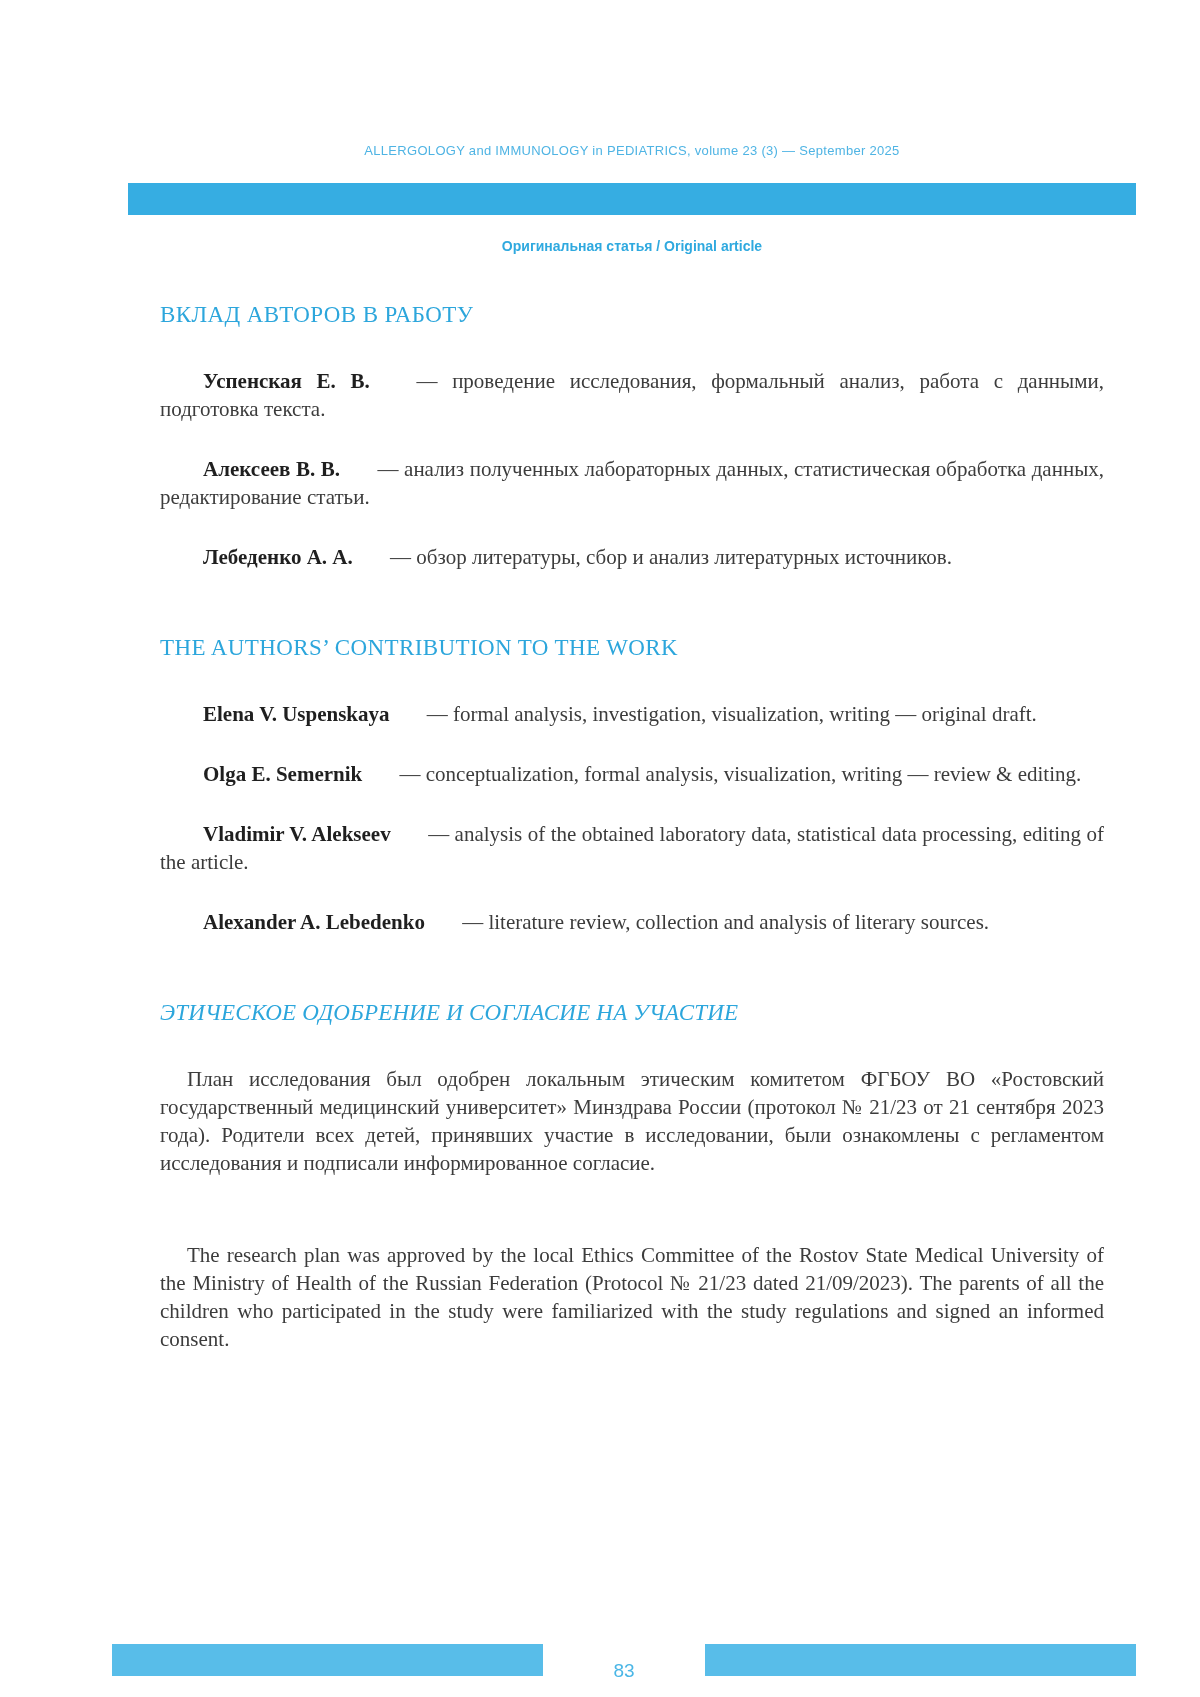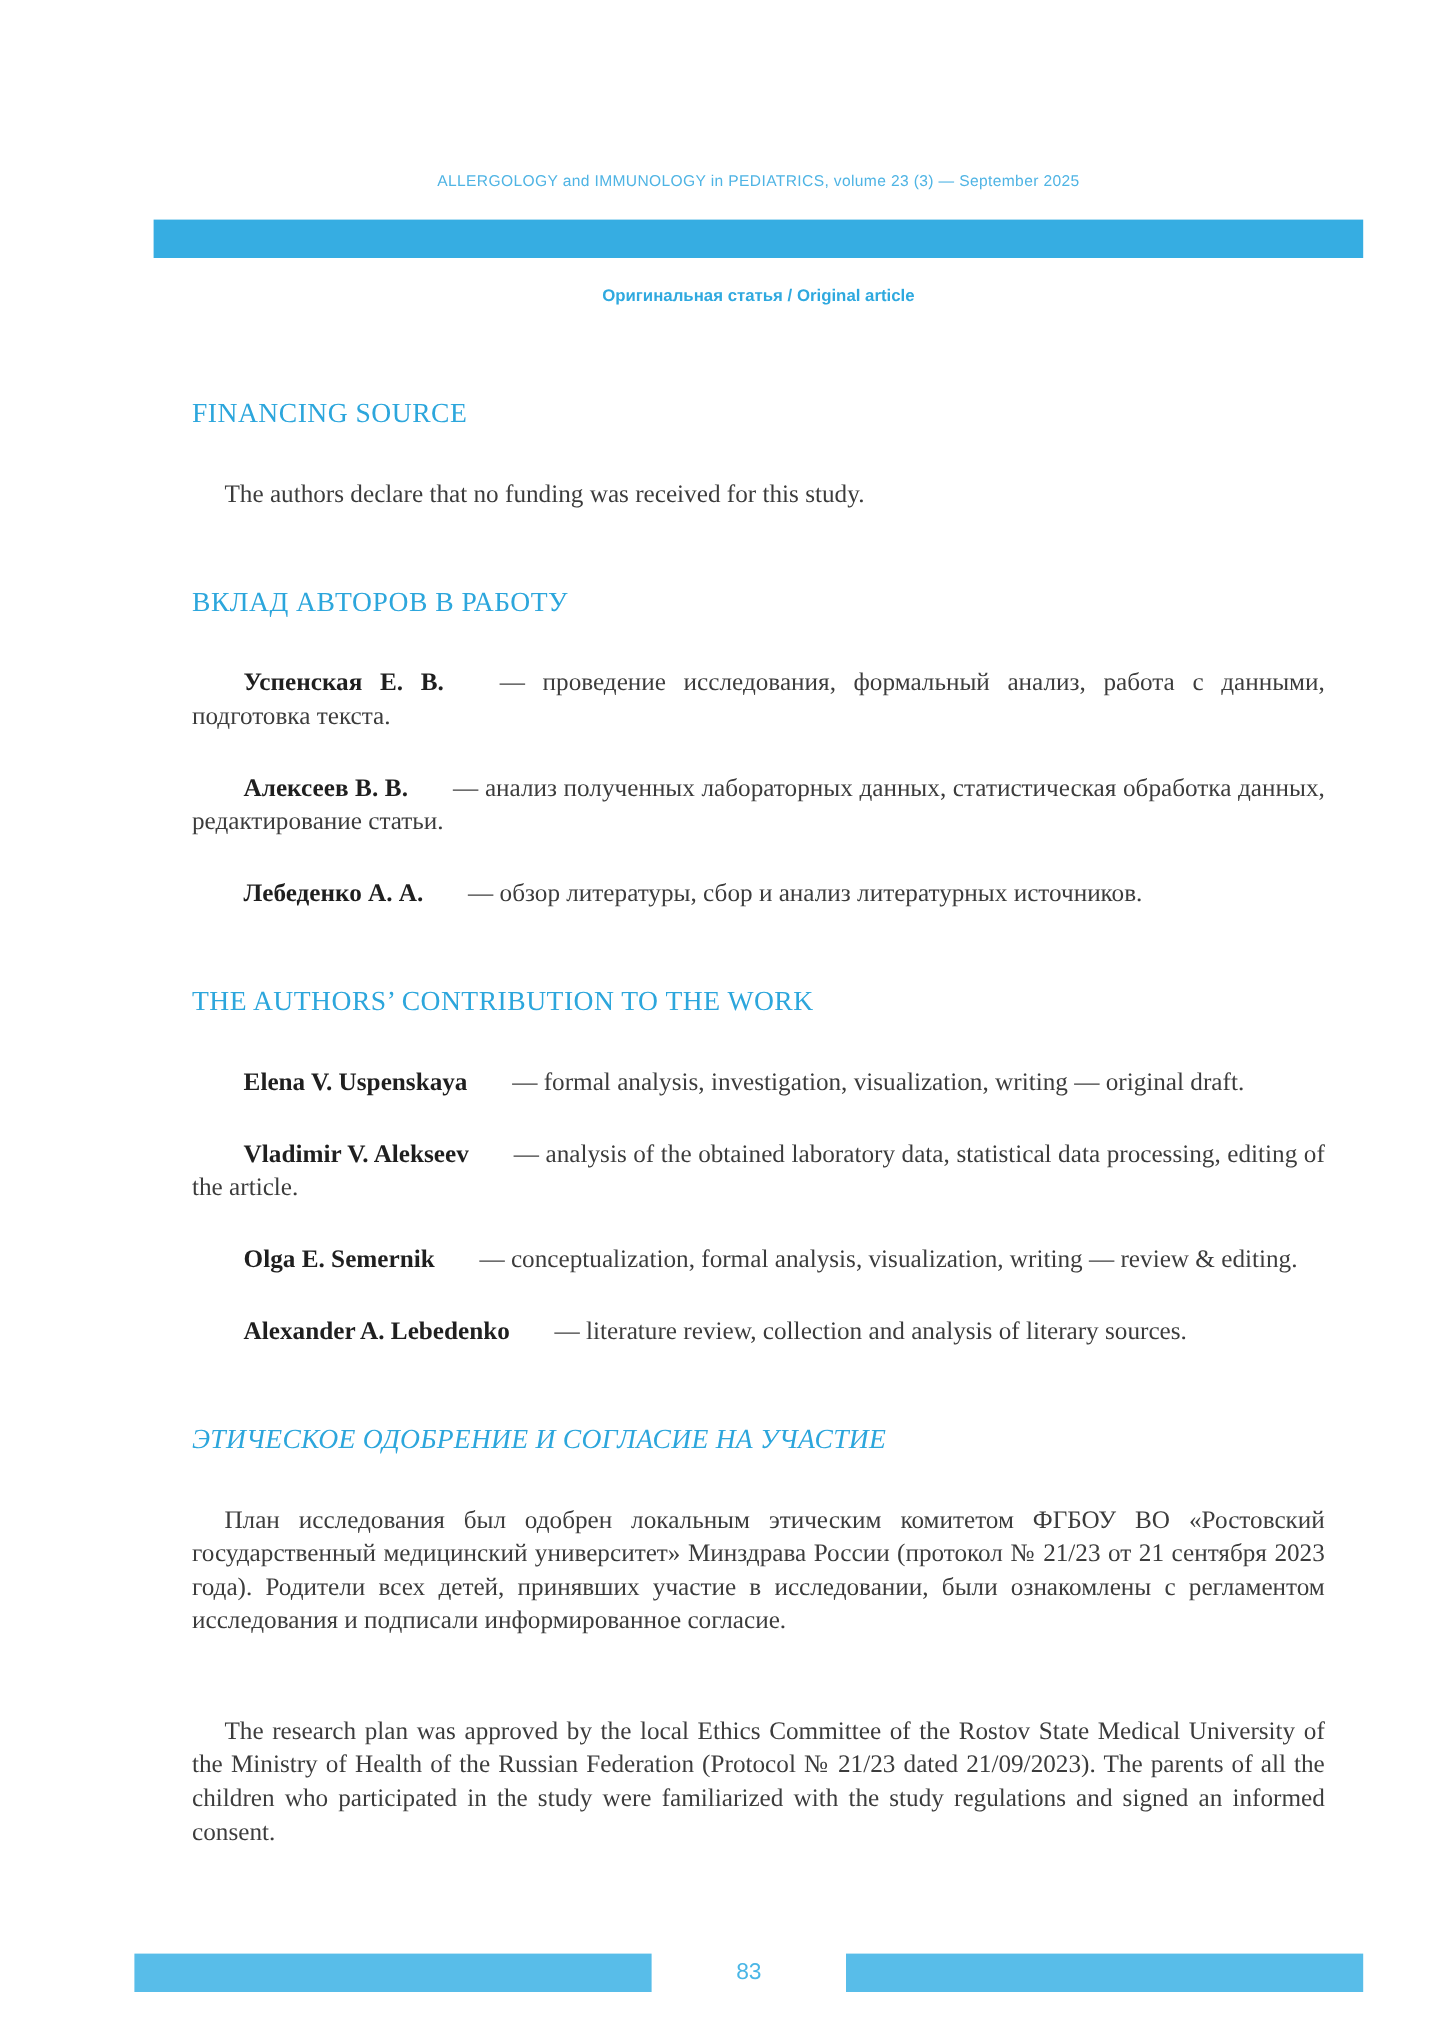--- a/index.html
+++ b/index.html
@@ -60,21 +60,20 @@
   p.indent { text-indent: 27px; }
   b.author { font-weight: bold; color: #1F1F1F; }
   
   .page-footer {
     position: absolute;
     left: 64px;
     right: 80px;
     top: 1596px;
     height: 26px;
     display: flex;
-    align-items: center;
   }
   .footer-line { flex: 1; height: 2px; background: #58BDE9; }
   .page-number {
     margin: 0 54px;
     font-family: "Liberation Sans", sans-serif;
     font-size: 19px;
     line-height: 22px;
     color: #4AB6E6;
   }
 </style>
@@ -84,37 +83,33 @@
 <div class="page">
 
   <header class="running-head">
     <div class="journal-line">ALLERGOLOGY and IMMUNOLOGY in PEDIATRICS, volume 23 (3) — September 2025</div>
     <div class="head-rule"></div>
     <div class="article-type">Оригинальная статья  /  Original article</div>
   </header>
 
   <main class="content">
 
-    <section class="first">
-      <h2>FINANCING SOURCE</h2>
-      <p class="body indent">The authors declare that no funding was received for this study.</p>
-    </section>
 
     <section>
       <h2>ВКЛАД АВТОРОВ В РАБОТУ</h2>
       <p class="body indent"><b class="author">Успенская Е. В.</b> <span>— проведение исследования, формальный анализ, работа с данными, подготовка текста.</span></p>
       <p class="body indent"><b class="author">Алексеев В. В.</b> <span>— анализ полученных лабораторных данных, статистическая обработка данных, редактирование статьи.</span></p>
       <p class="body indent"><b class="author">Лебеденко А. А.</b> <span>— обзор литературы, сбор и анализ литературных источников.</span></p>
     </section>
 
     <section>
       <h2>THE AUTHORS’ CONTRIBUTION TO THE WORK</h2>
       <p class="body indent"><b class="author">Elena V. Uspenskaya</b> <span>— formal analysis, investigation, visualization, writing — original draft.</span></p>
+      <p class="body indent"><b class="author">Olga E. Semernik</b> <span>— conceptualization, formal analysis, visualization, writing — review &amp; editing.</span></p>
       <p class="body indent"><b class="author">Vladimir V. Alekseev</b> <span>— analysis of the obtained laboratory data, statistical data processing, editing of the article.</span></p>
-      <p class="body indent"><b class="author">Olga E. Semernik</b> <span>— conceptualization, formal analysis, visualization, writing — review &amp; editing.</span></p>
       <p class="body indent"><b class="author">Alexander A. Lebedenko</b> <span>— literature review, collection and analysis of literary sources.</span></p>
     </section>
 
     <section>
       <h2 class="italic">ЭТИЧЕСКОЕ ОДОБРЕНИЕ И СОГЛАСИЕ НА УЧАСТИЕ</h2>
       <p class="body indent">План исследования был одобрен локальным этическим комитетом ФГБОУ ВО «Ростовский государственный медицинский университет» Минздрава России (протокол № 21/23 от 21 сентября 2023 года). Родители всех детей, принявших участие в исследовании, были ознакомлены с регламентом исследования и подписали информированное согласие.</p>
     </section>
 
     <section>
       <p class="body indent">The research plan was approved by the local Ethics Committee of the Rostov State Medical University of the Ministry of Health of the Russian Federation (Protocol № 21/23 dated 21/09/2023). The parents of all the children who participated in the study were familiarized with the study regulations and signed an informed consent.</p>

